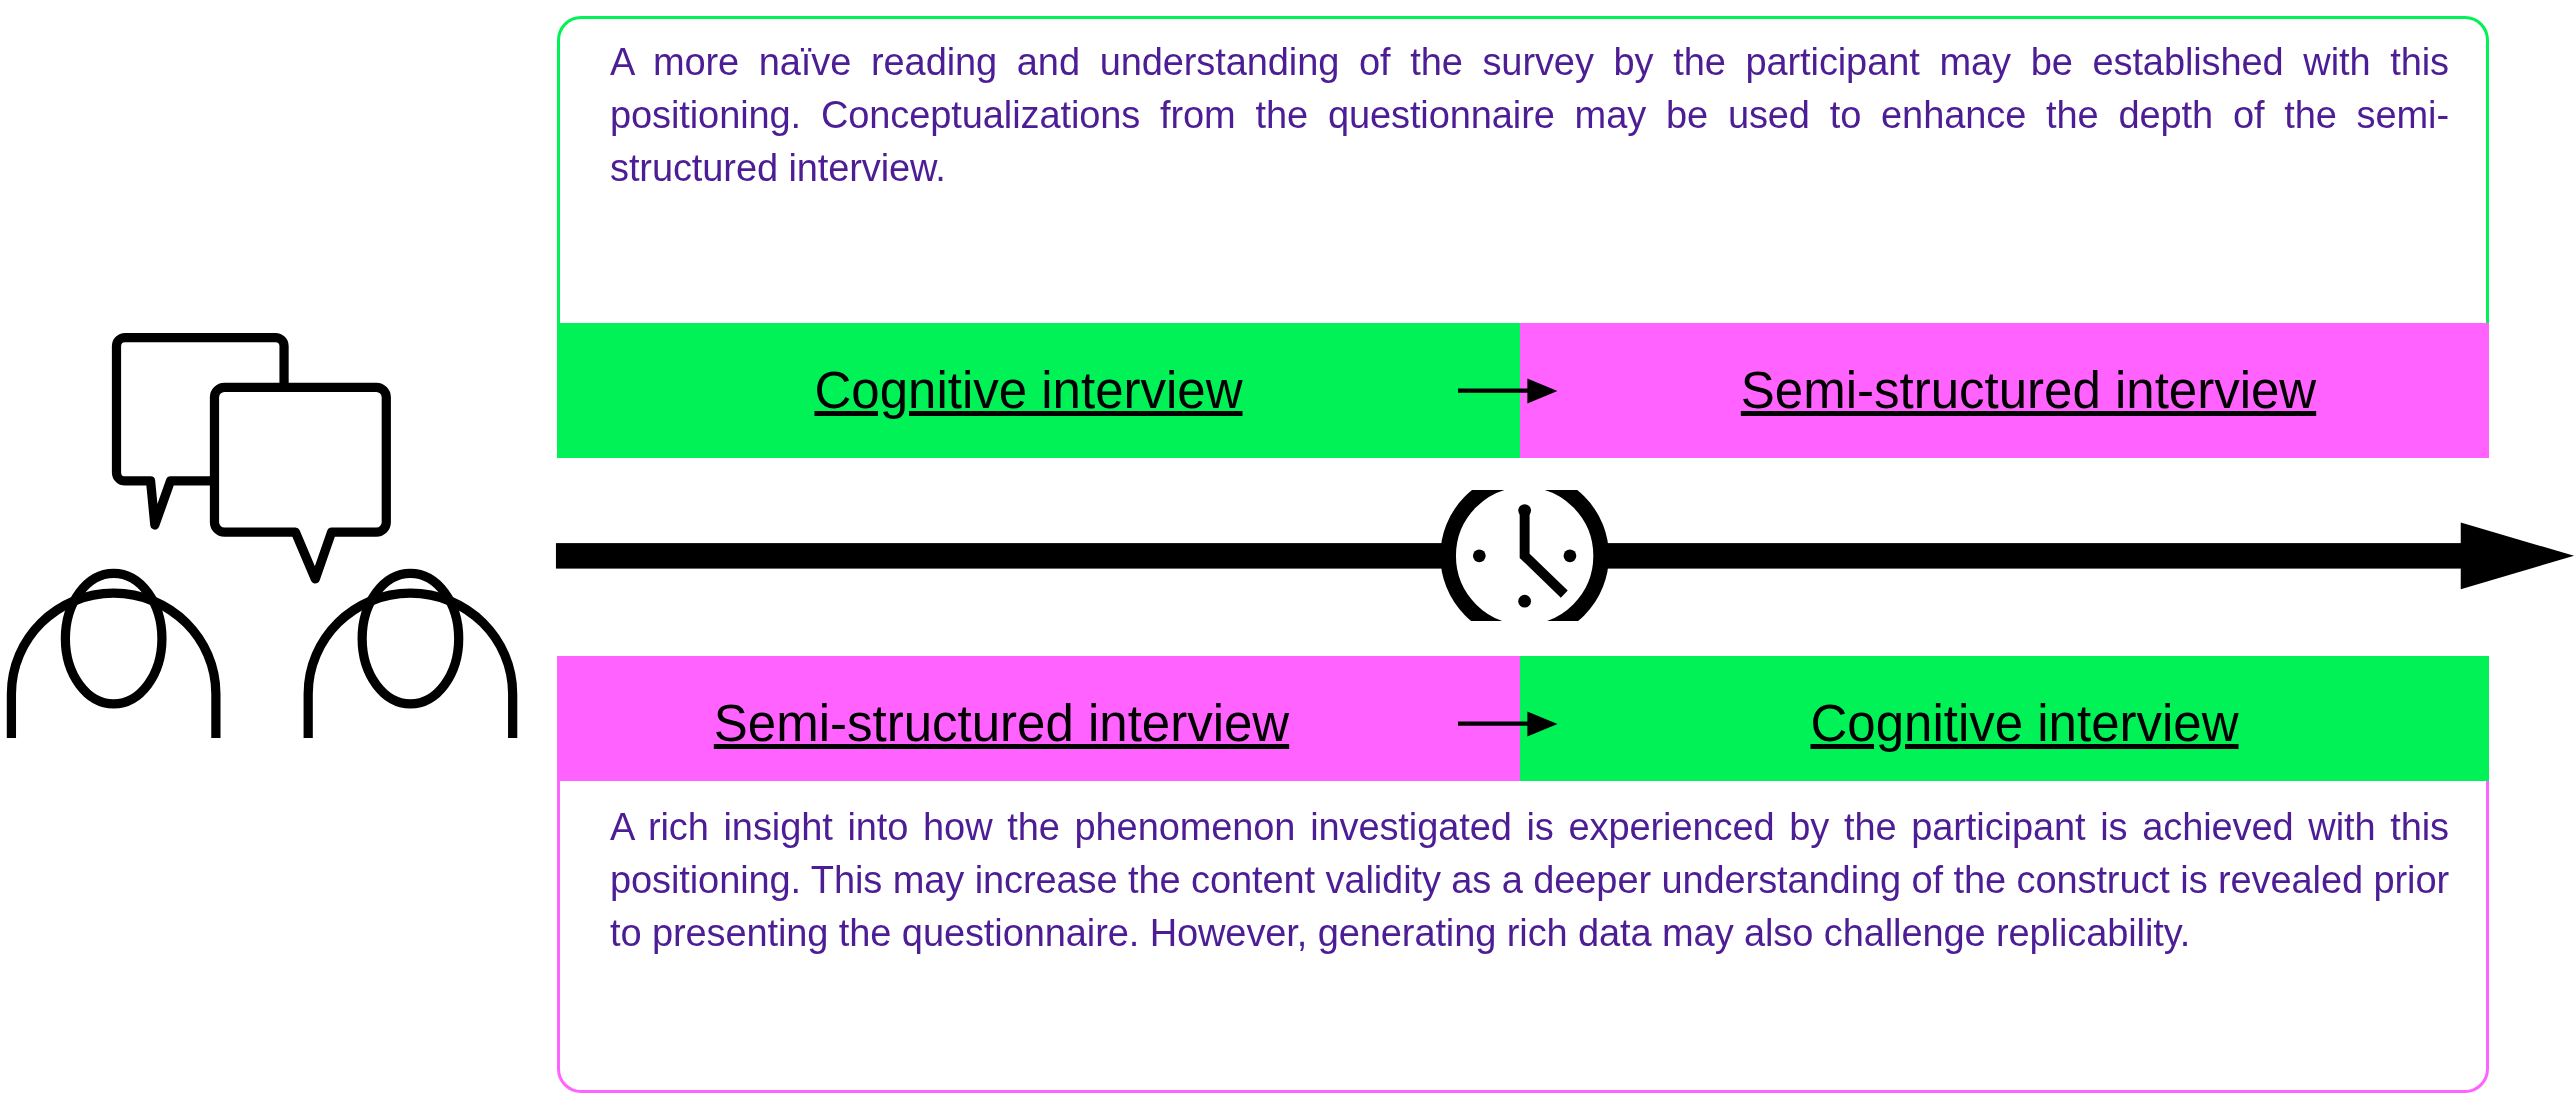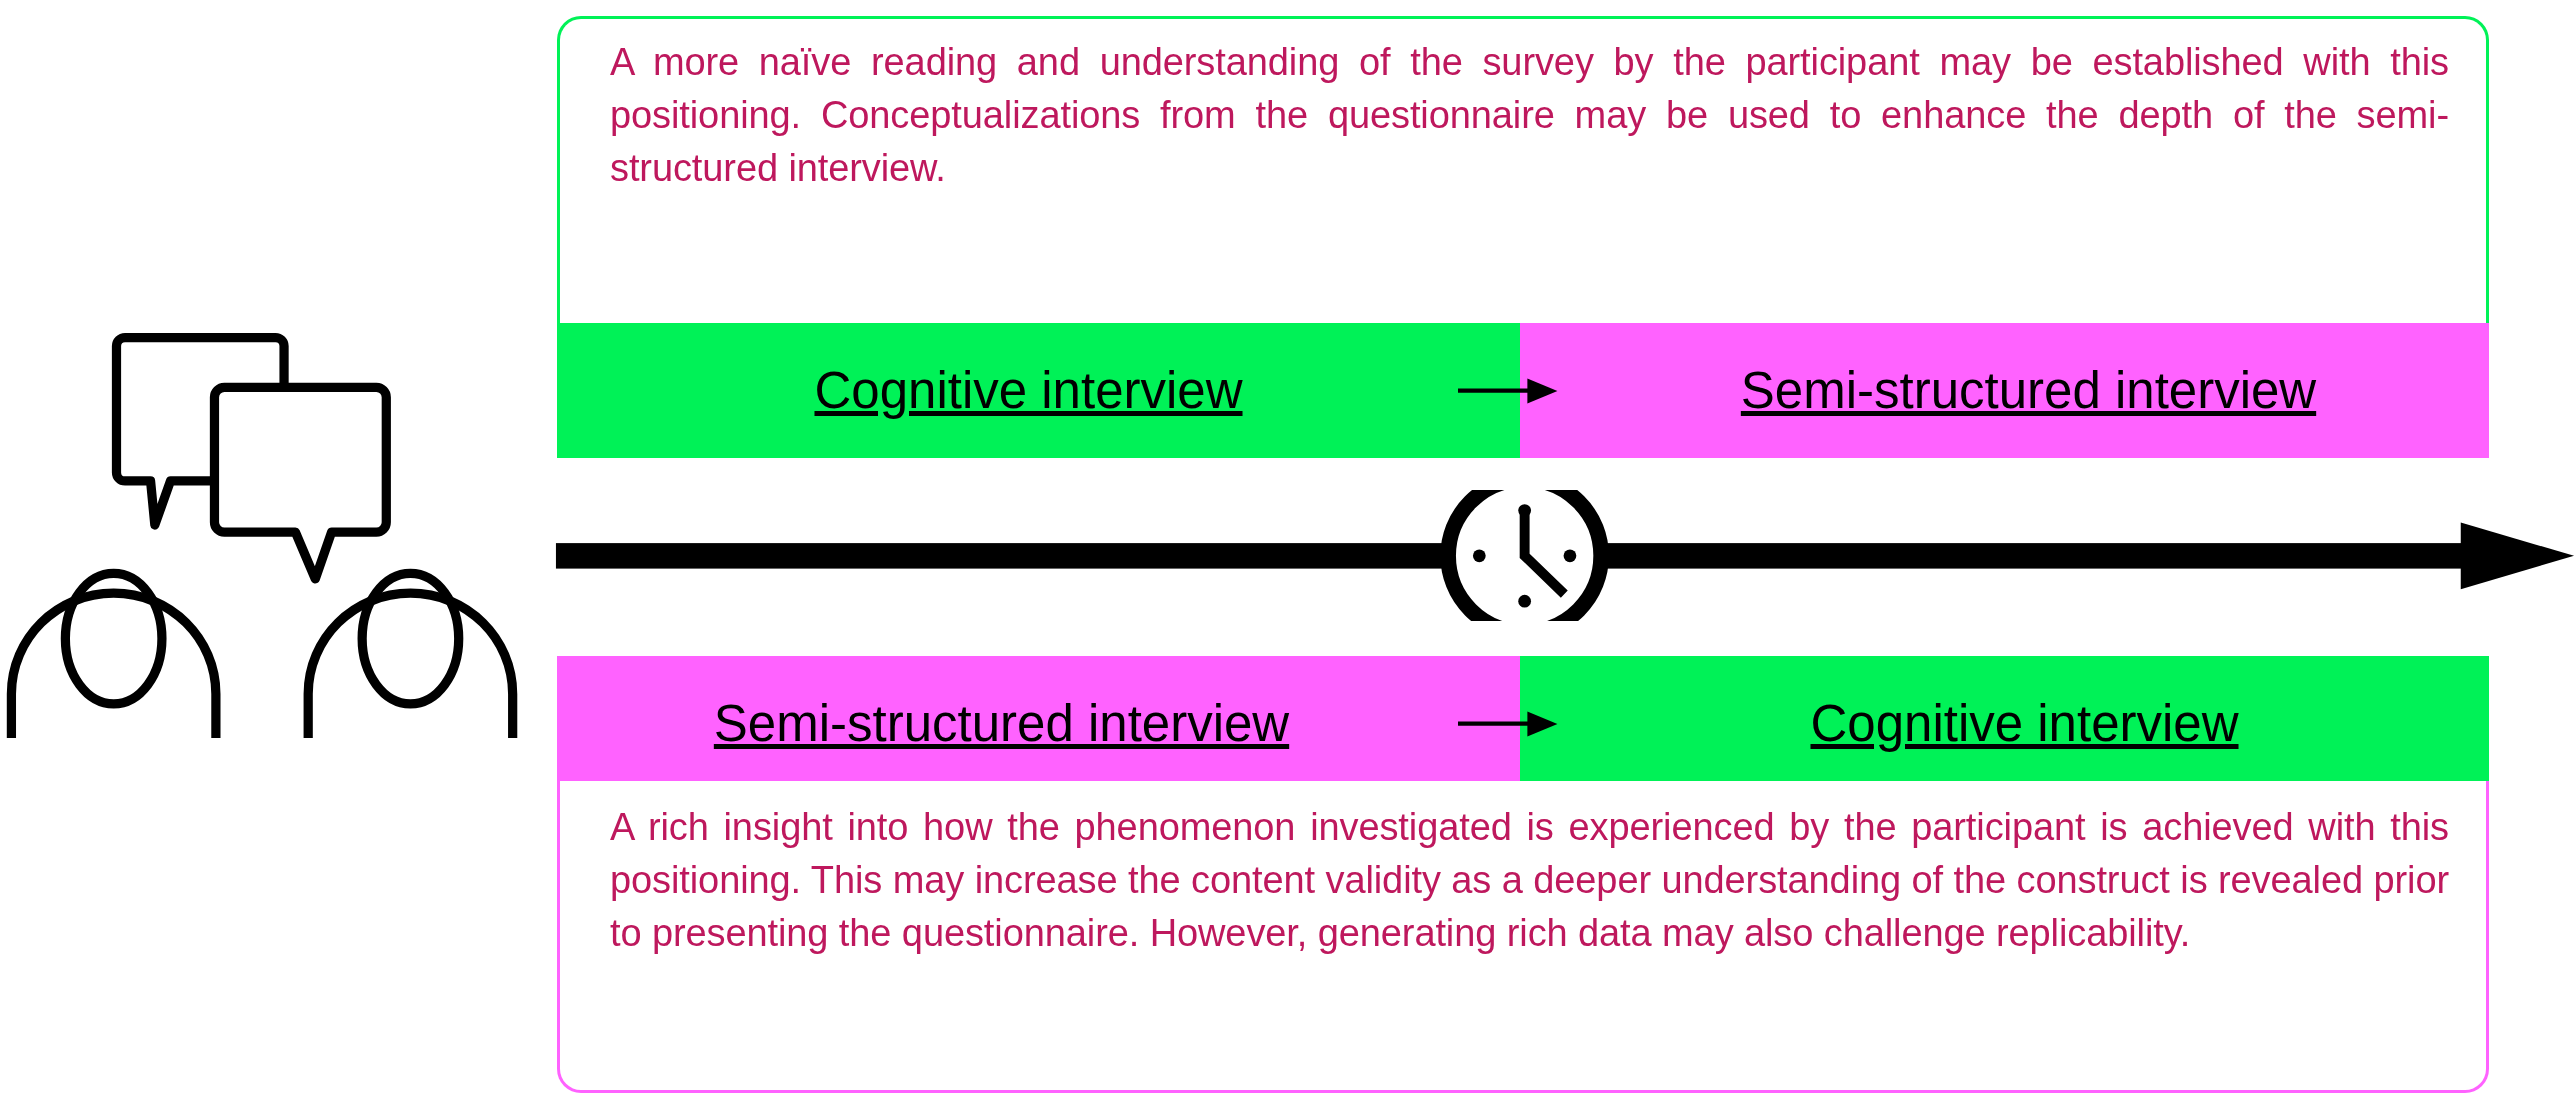--- a/index.html
+++ b/index.html
@@ -54,21 +54,21 @@
     border-bottom-left-radius: 24px;
     border-bottom-right-radius: 24px;
   }
 
   .callout-text {
     position: absolute;
     left: 50px;
     right: 37px;
     font-size: 38px;
     line-height: 1.40;
-    color: #be185d;
+    color: #4c1d95;
     text-align: justify;
     text-justify: inter-word;
     letter-spacing: -0.1px;
   }
   #top-callout .callout-text  { top: 17px; }
   #bottom-callout .callout-text { top: 20px; }
 
   
   .phase-bar {
     position: absolute;

